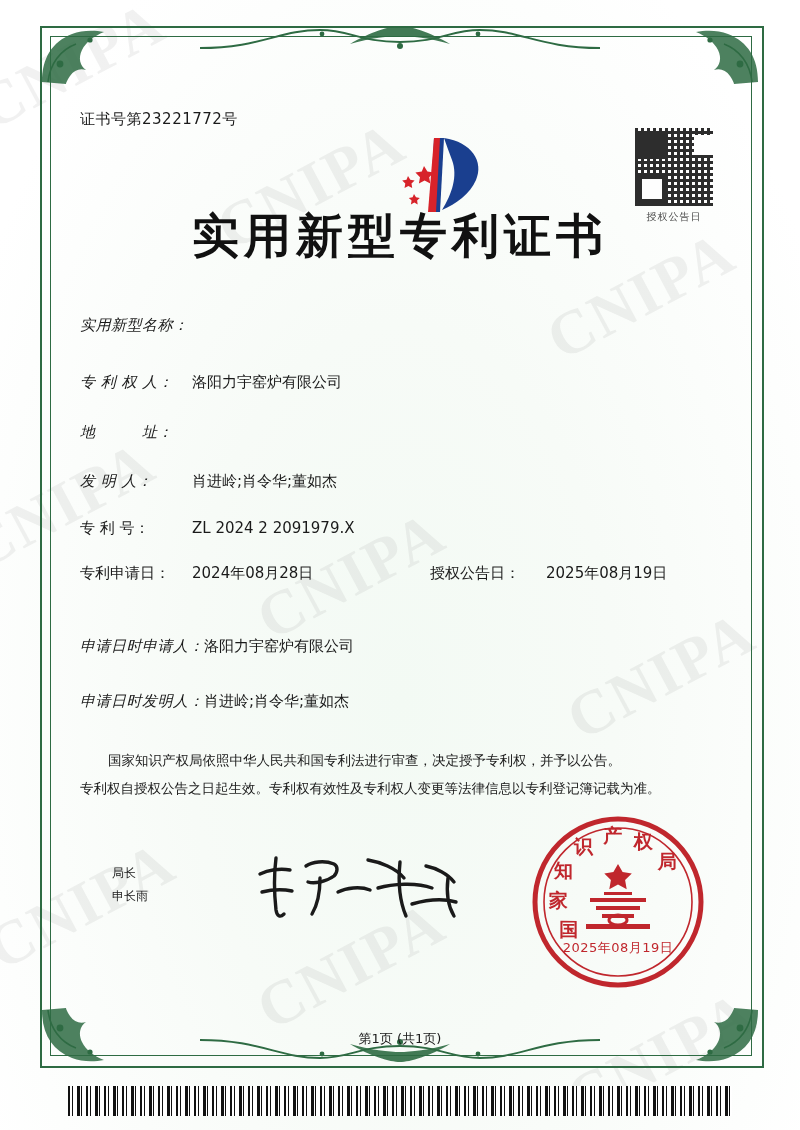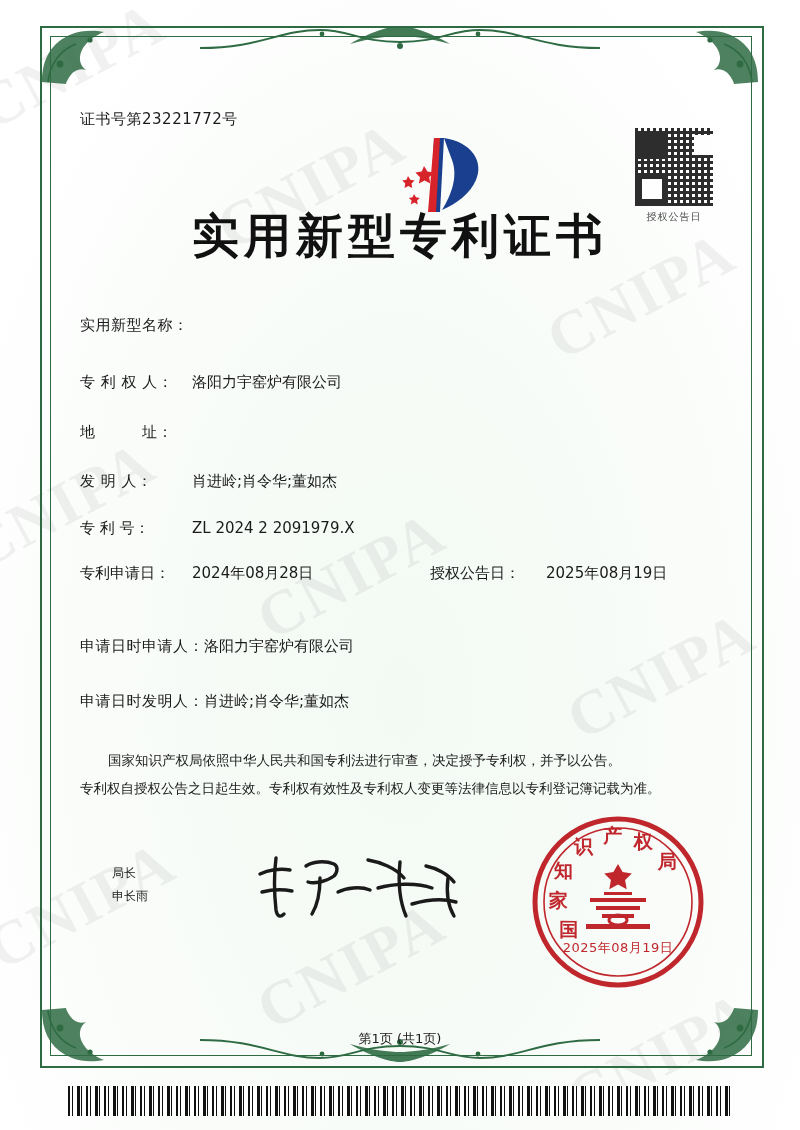--- a/index.html
+++ b/index.html
@@ -145,20 +145,21 @@
   }
   .row {
     display: flex;
     margin-bottom: 26px;
     line-height: 1.55;
   }
   .lbl {
     width: 112px;
     flex: none;
     letter-spacing: 0.5px;
+    font-style: italic;
   }
   .val { flex: 1; }
   .row2 { display: flex; margin-bottom: 26px; }
   .col-l { width: 350px; display: flex; }
   .col-r { flex: 1; display: flex; }
   .lbl-w { width: 112px; flex: none; }
   .lbl-r { width: 116px; flex: none; }
 
   .statement {
     margin-top: 32px;

